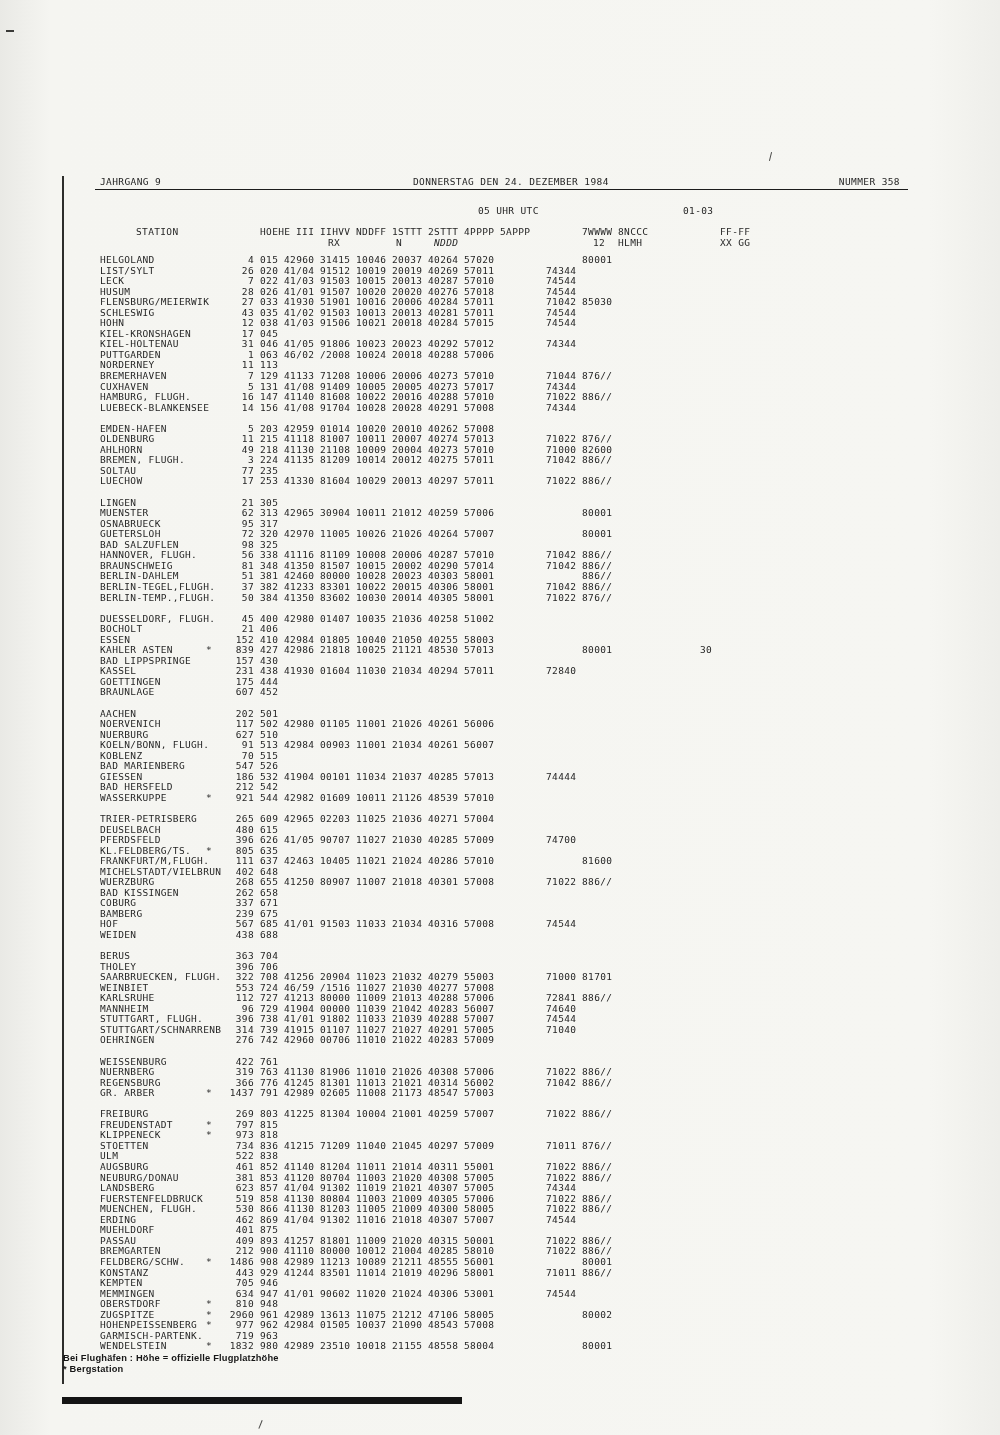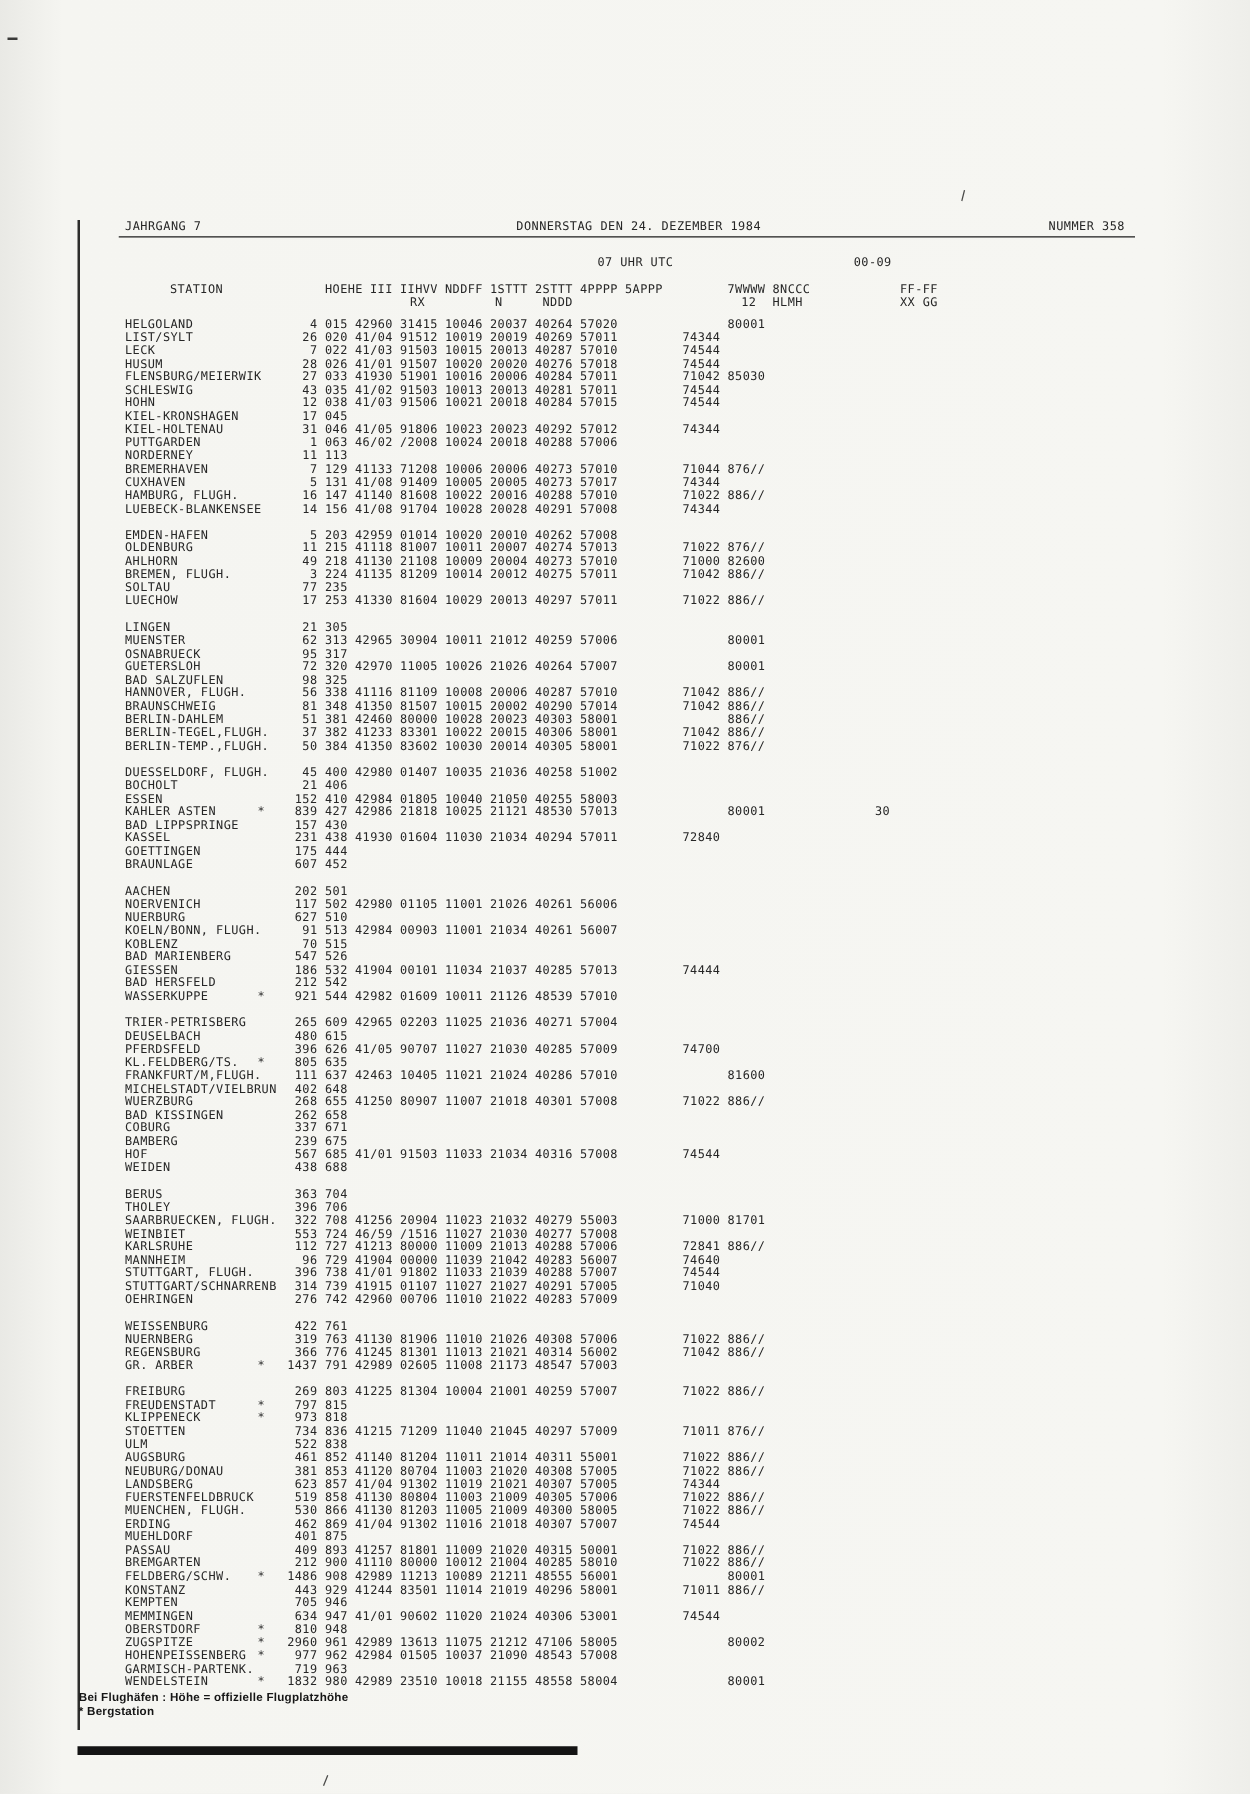--- a/index.html
+++ b/index.html
@@ -32,21 +32,21 @@
   .cell{display:inline-block;vertical-align:top;white-space:pre;overflow:visible;}
   .c-name{width:106px;}
   .c-star{width:18px;}
   .c-namestar{width:124px;}
   .c-hoehe{width:30px;text-align:right;}
   .c-iii{width:18px;margin-left:6px;}
   .c-g{width:30px;margin-left:6px;}
   .c-w7{width:30px;margin-left:52px;}
   .c-n8{width:36px;margin-left:6px;}
   .c-ff{width:46px;margin-left:66px;}
-  .p8{padding-left:8px;}.p4{padding-left:4px;}.p6{padding-left:6px;}.p11{padding-left:11px;}
+  .p8{padding-left:8px;}.p4{padding-left:4px;}.p6{padding-left:6px;font-style:italic;}.p11{padding-left:11px;}
   
   .footnotes{position:absolute;left:63px;top:1353px;
     font-family:Liberation Sans, sans-serif;
     font-weight:bold;font-size:9.3px;line-height:11px;letter-spacing:.2px;color:#161616;}
   
   .vfold{position:absolute;left:62px;top:176px;width:2px;height:1208px;background:#2d2d2b;}
   .edgebar{position:absolute;left:62px;top:1397px;width:400px;height:7px;background:#141414;}
   .dash-tl{position:absolute;left:6px;top:30px;width:8px;height:2px;background:#3a3a38;}
   .tick-tr{position:absolute;left:770px;top:152px;width:1.4px;height:9px;background:#4a4a48;transform:rotate(14deg);}
   .tick-b{position:absolute;left:260px;top:1420px;width:1.4px;height:9px;background:#4a4a48;transform:rotate(22deg);}
@@ -56,28 +56,28 @@
 
 <div class="page">
 
   <div class="dash-tl"></div>
   <div class="tick-tr"></div>
   <div class="vfold"></div>
   <div class="edgebar"></div>
   <div class="tick-b"></div>
 
   <div class="masthead">
-    <span class="m-left">JAHRGANG 7</span>
+    <span class="m-left">JAHRGANG 9</span>
     <span class="m-center">DONNERSTAG DEN 24. DEZEMBER 1984</span>
     <span class="m-right">NUMMER 358</span>
   </div>
   <div class="rule"></div>
 
-  <span class="time-label">07 UHR UTC</span>
-  <span class="period-label">00-09</span>
+  <span class="time-label">05 UHR UTC</span>
+  <span class="period-label">01-03</span>
 
   <div class="thead">
     <div class="row">
       <span class="cell c-namestar">STATION</span><span class="cell c-hoehe">HOEHE</span><span class="cell c-iii">III</span><span class="cell c-g">IIHVV</span><span class="cell c-g">NDDFF</span><span class="cell c-g">1STTT</span><span class="cell c-g">2STTT</span><span class="cell c-g">4PPPP</span><span class="cell c-g">5APPP</span><span class="cell c-w7">7WWWW</span><span class="cell c-n8">8NCCC</span><span class="cell c-ff">FF-FF</span>
     </div>
     <div class="row">
       <span class="cell c-namestar"></span><span class="cell c-hoehe"></span><span class="cell c-iii"></span><span class="cell c-g p8">RX</span><span class="cell c-g"></span><span class="cell c-g p4">N</span><span class="cell c-g p6">NDDD</span><span class="cell c-g"></span><span class="cell c-g"></span><span class="cell c-w7 p11">12</span><span class="cell c-n8">HLMH</span><span class="cell c-ff">XX GG</span>
     </div>
   </div>
 

